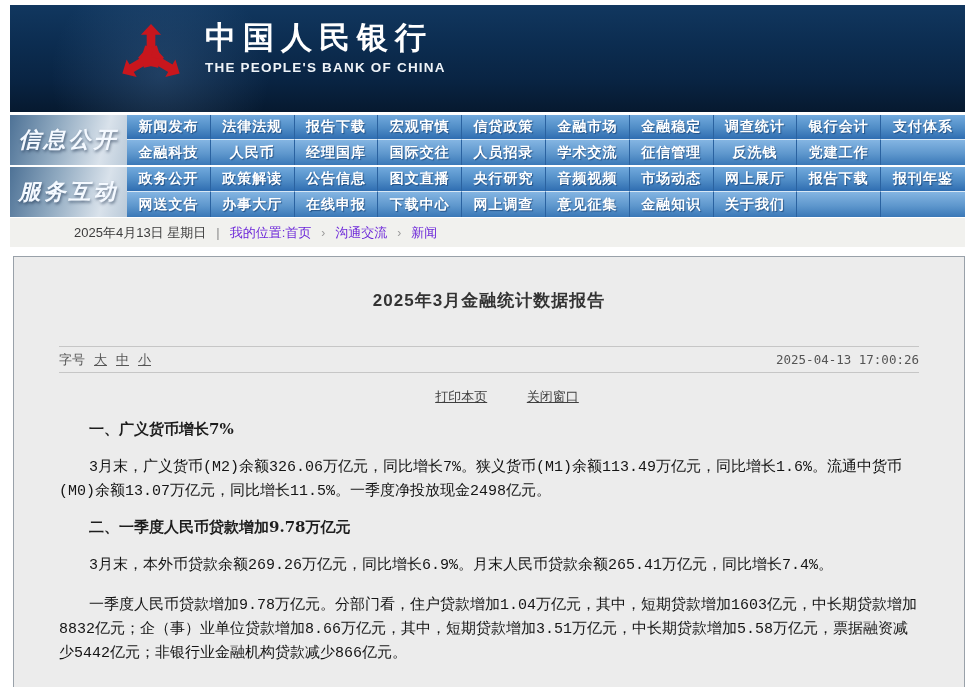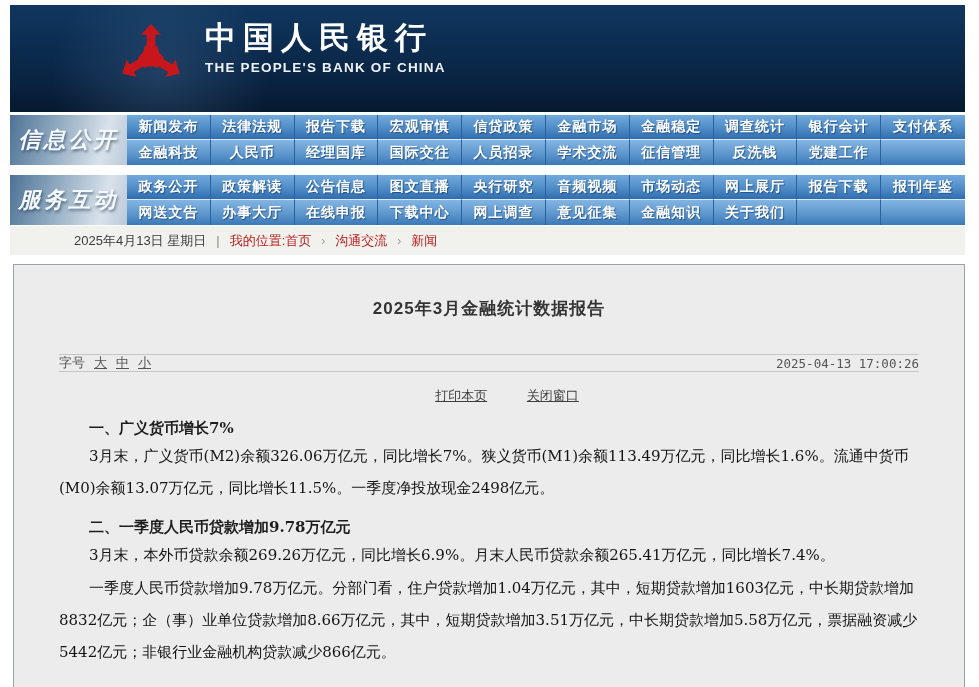--- a/index.html
+++ b/index.html
@@ -13,59 +13,59 @@
   .site-header::before { content:""; position:absolute; left:40px; top:-40px; width:220px; height:220px;
     border-radius:50%; background:radial-gradient(circle, rgba(90,130,175,.28) 0%, rgba(90,130,175,.10) 45%, rgba(0,0,0,0) 70%); }
   .brand { position:absolute; left:105px; top:14px; display:flex; align-items:flex-start; }
   .logo-emblem { width:72px; height:76px; margin-right:18px; }
   .brand-text .cn { color:#ffffff; font-size:31px; font-weight:bold; letter-spacing:7px; line-height:38px; }
   .brand-text .en { color:#eef3f8; font-size:13.5px; font-weight:bold; letter-spacing:1.2px; margin-top:3px; }
 
   
   .nav-wrap { margin-top:3px; }
   .nav-band { display:flex; }
-  .nav-band + .nav-band { margin-top:10px;border-radius:18px; }
+  .nav-band + .nav-band { margin-top:2px;border-radius:18px; }
   .nav-btn { width:117px; height:50px; display:flex; align-items:center; justify-content:center;
     background:linear-gradient(105deg,#4e7296 0%, #8fa9c0 38%, #d9e2eb 78%, #b9c9d8 100%);
     color:#f4f9ff; font-size:22px; font-weight:bold; font-style:italic; letter-spacing:3px;
     text-shadow:1px 2px 3px rgba(20,40,70,.55); cursor:pointer; }
   .nav-grid { flex:1; display:grid; grid-template-columns:repeat(10,1fr); grid-auto-rows:25px; }
   .nav-cell { display:flex; align-items:center; justify-content:center;
     color:#ffffff; font-size:14px; font-weight:bold; letter-spacing:1px;
     border-right:1px solid #2a62a0; text-shadow:1px 1px 1px rgba(16,56,104,.65); cursor:pointer; }
   .nav-cell:nth-child(10n) { border-right:none; }
   .nav-cell.r0 { background:linear-gradient(180deg,#72aadd 0%, #4f8cc6 55%, #2f6db1 100%);
     border-bottom:1px solid #d9e8f5; }
   .nav-cell.r1 { background:linear-gradient(180deg,#84b5e2 0%, #5e97cd 55%, #3a78b7 100%); }
 
   
   .crumb-bar { height:29px; margin-top:1px; background:#f1f1ee; display:flex; align-items:center;
     padding-left:64px; font-size:13px; color:#3c3c3c; }
   .crumb-bar .sep { margin:0 10px; color:#8a8a8a; }
   .crumb-bar .arrow { margin:0 10px; color:#9a9a9a; font-size:12px; }
-  .crumb-link { color:#b91c1c; text-decoration:none; cursor:pointer; }
+  .crumb-link { color:#6d28d9; text-decoration:none; cursor:pointer; }
 
   
   .article { margin:9px 0 0 3px; width:952px; height:436px; overflow:hidden;
     border:1px solid #99a1a9; background:#ececec; padding:26px 45px 10px; }
   .art-title { text-align:center; font-size:17px; font-weight:bold; color:#333333;
     margin:6px 0 34px; letter-spacing:1px; }
-  .meta-row { display:flex; align-items:center; height:18px;
+  .meta-row { display:flex; align-items:center; height:27px;
     border-top:1px solid #c6c6c6; border-bottom:1px solid #c6c6c6;
     font-size:13px; color:#555555; }
   .meta-left { flex:1; display:flex; align-items:center; gap:9px; }
   .meta-mid { flex:1.2; text-align:center; }
   .meta-right { flex:1; text-align:right; font-family:"DejaVu Sans Mono", monospace; font-size:12.5px; }
   .fs-link { color:#555555; text-decoration:underline; cursor:pointer; }
   .actions-row { text-align:center; margin:15px 0 2px; font-size:13px; }
   .action-link { color:#3f3f3f; text-decoration:underline; margin-left:36px; cursor:pointer; }
 
   .art-body { font-family:"DejaVu Serif", "Liberation Serif", serif; color:#141414; font-size:15px; }
   .sec-h { font-size:15px; font-weight:bold; color:#1d1d1d; text-indent:2em; margin:12px 0 0; line-height:22px; }
-  .sec-p { text-indent:2em; line-height:32px; margin:1px 0 0; }
+  .sec-p { text-indent:2em; line-height:24px; margin:16px 0 0;font-family:Liberation Mono, monospace; }
 </style>
 </head>
 <body>
 
 <div class="page">
 
   <div class="site-header">
     <div class="brand">
       <svg class="logo-emblem" viewBox="-50 -50 100 100">
         <g fill="#c8161d">

